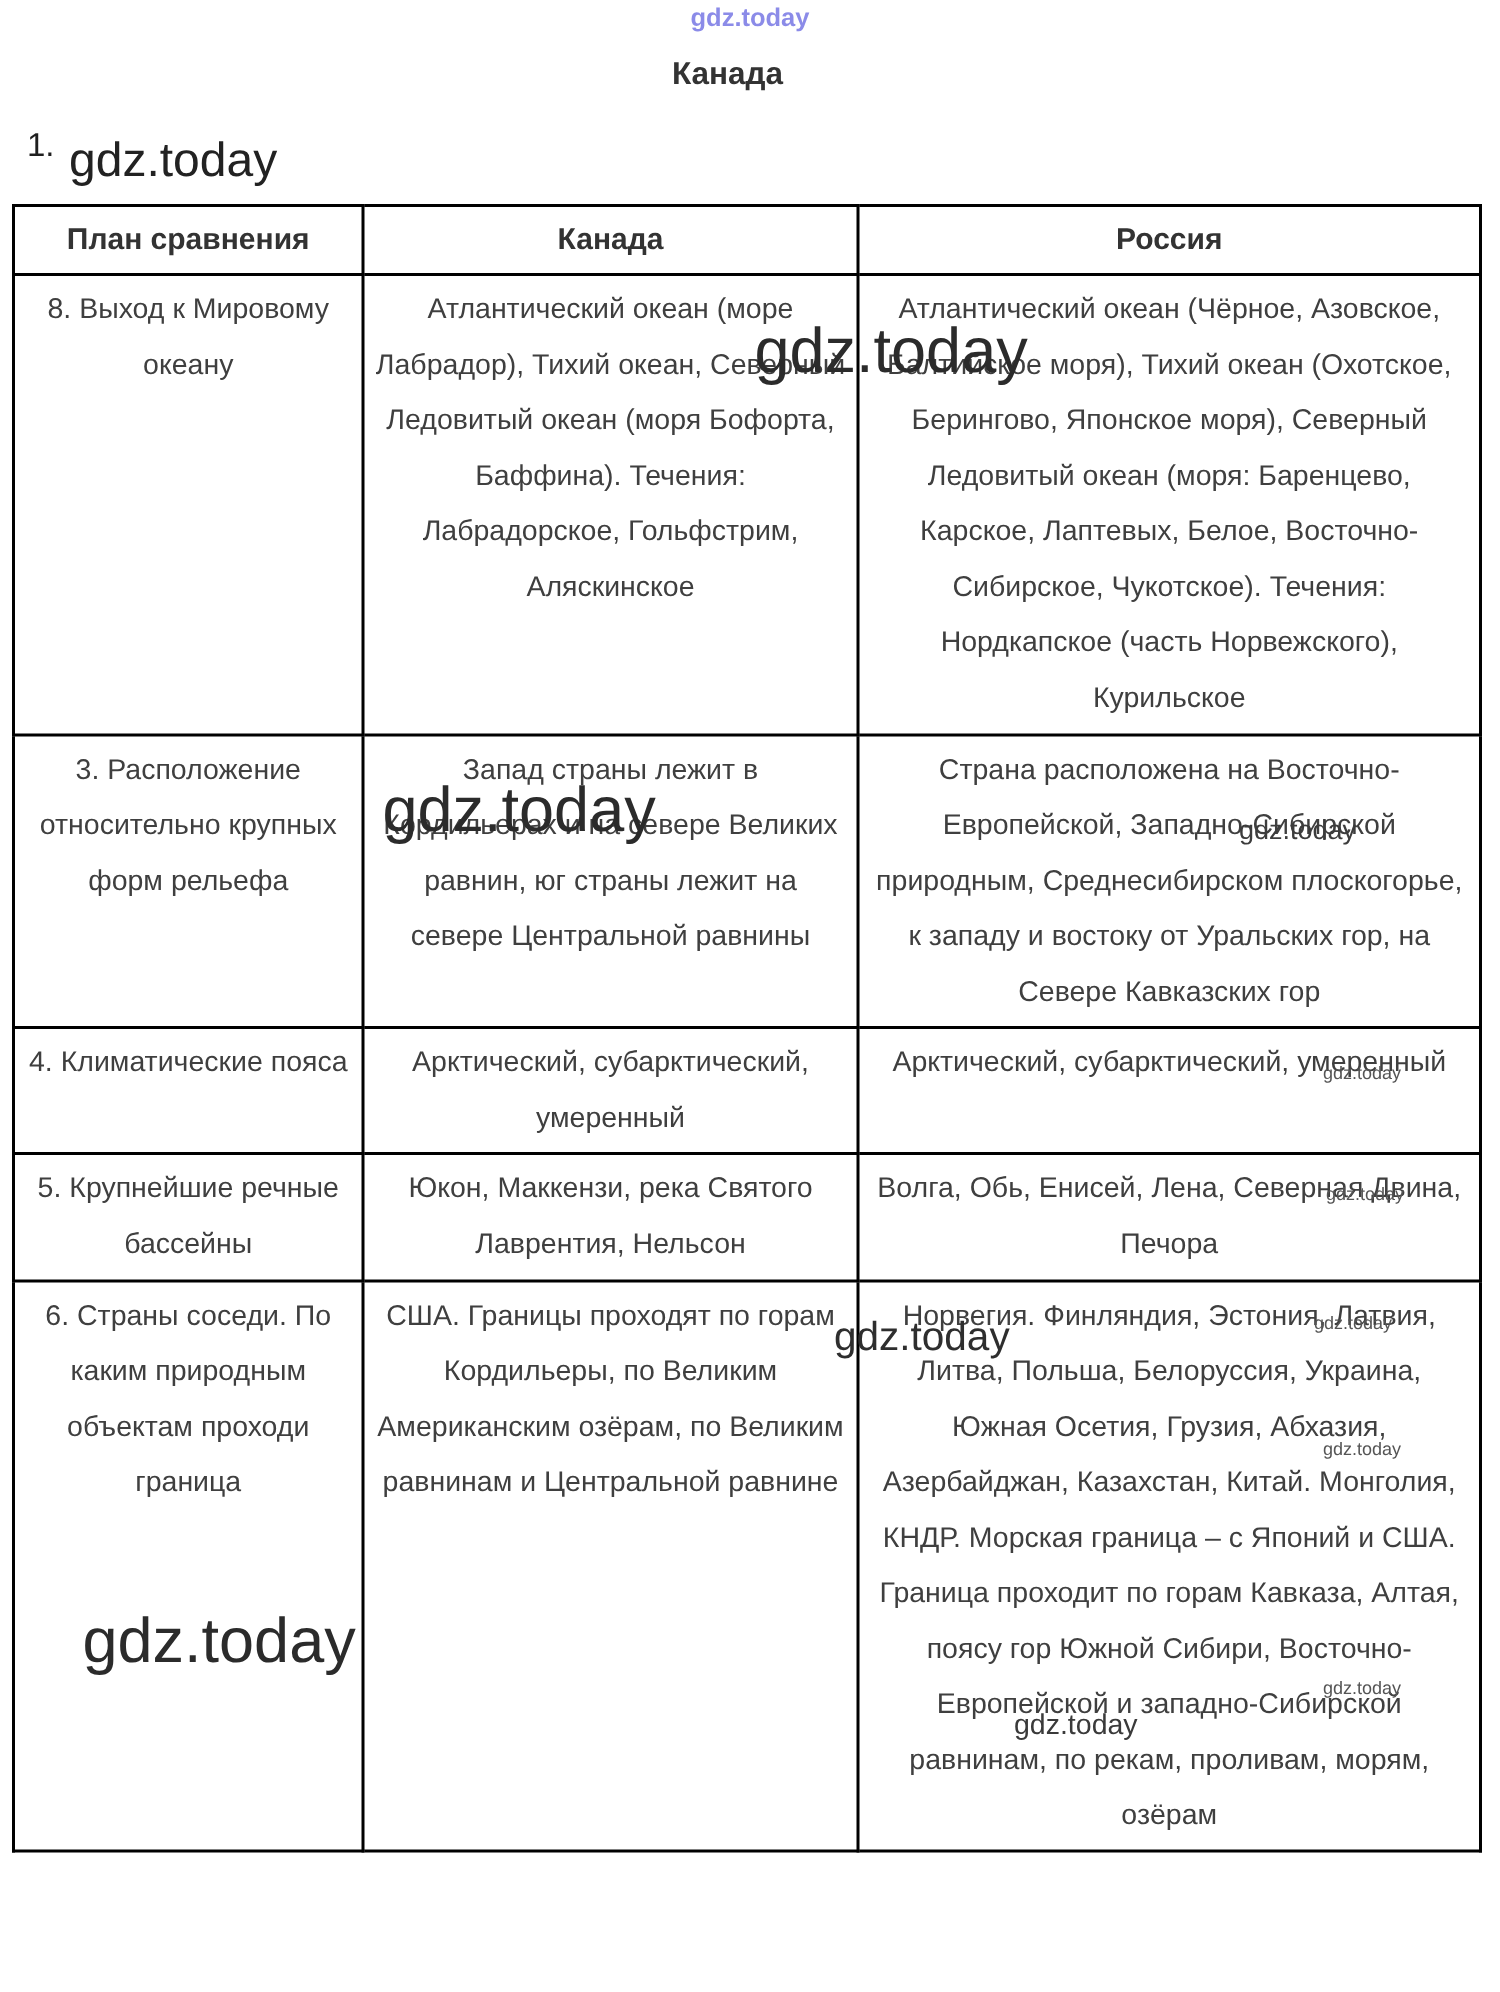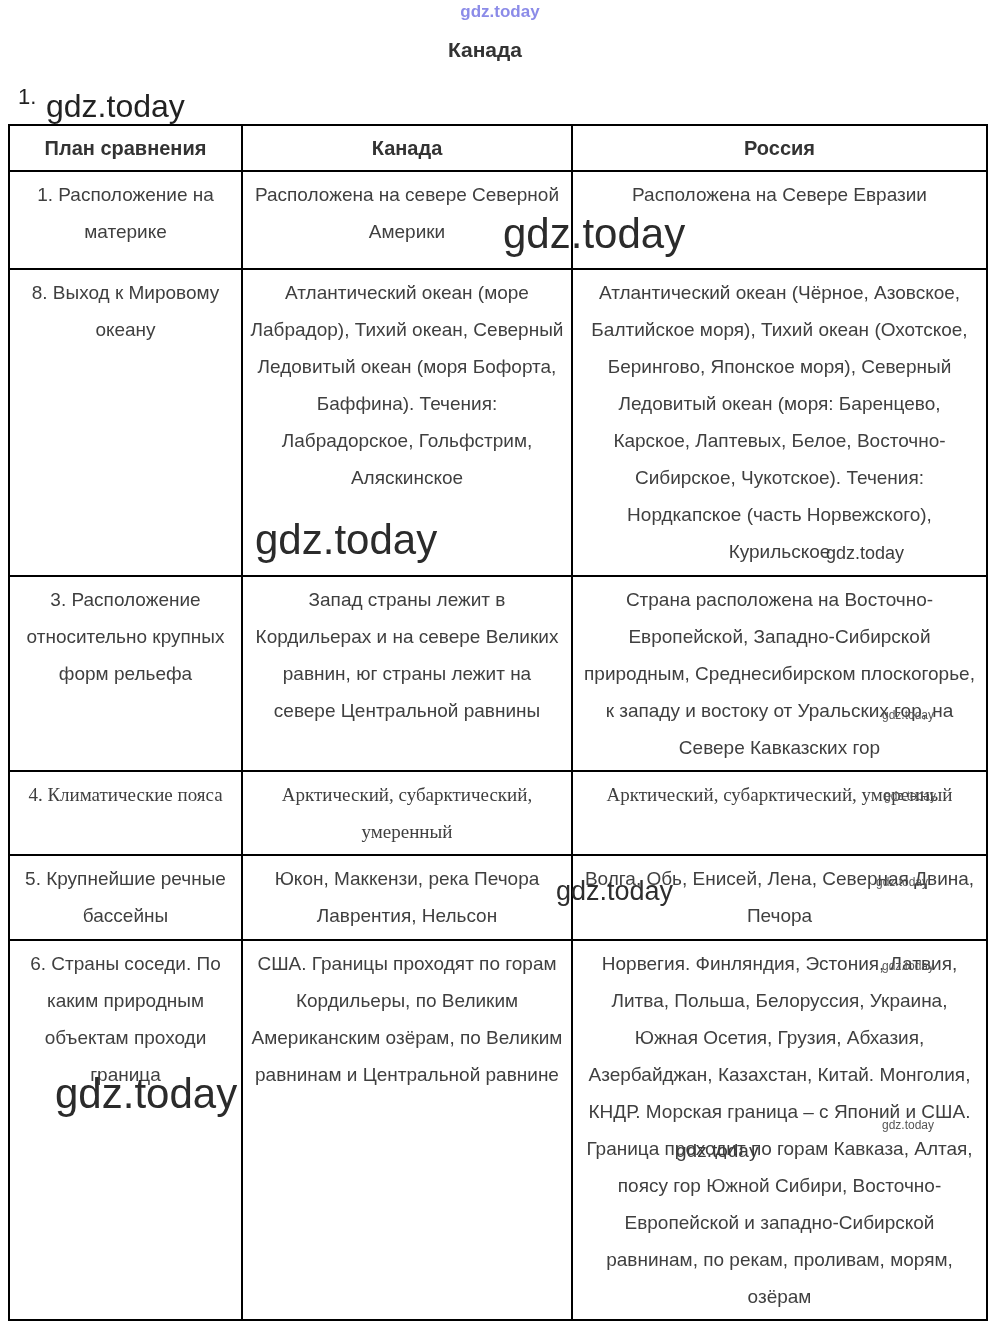--- a/index.html
+++ b/index.html
@@ -18,21 +18,21 @@
   .title {
     position: absolute; top: 38px; left: 0; width: 970px;
     text-align: center;
     font-size: 21px; font-weight: 700; color: #333333;
   }
   .item-num {
     position: absolute; left: 18px; top: 84px;
     font-size: 22px; color: #1f1f1f;
   }
   .cmp-table {
-    position: absolute; left: 8px; top: 124px;
+    position: absolute; left: 8px; top: 136px;
     width: 978px;
     border-collapse: collapse;
     table-layout: fixed;
   }
   .cmp-table th, .cmp-table td { border: 2px solid #000000; }
   .cmp-table th {
     font-size: 20px; font-weight: 700; color: #333333;
     height: 40px; text-align: center; vertical-align: middle;
     padding: 2px 6px;
   }
@@ -41,21 +41,21 @@
     text-align: center; vertical-align: top;
     padding: 4px 7px;
     overflow: hidden;
   }
   .col-plan   { width: 233px; }
   .col-canada { width: 330px; }
   .col-russia { width: 415px; }
   tr.r1 { height: 98px;  }
   tr.r2 { height: 307px; }
   tr.r3 { height: 193px; padding-left: 36px; }
-  tr.r4 { height: 70px; font-family: Liberation Serif, serif;  }
+  tr.r4 { height: 70px;  }
   tr.r5 { height: 85px;  }
   tr.r6 { height: 380px; }
 
   .wm { position: absolute; white-space: nowrap; color: #2c2c2c; pointer-events: none; }
   .wm-top  { top: 2px; left: 50%; transform: translateX(-50%); font-size: 17px; font-weight: 700; color: #8b8be8; }
   .wm-item { left: 46px;  top: 88px;   font-size: 32px; color: #222222; }
   .wm-r1   { left: 503px; top: 210px;  font-size: 42px; color: #2b2b2b; }
   .wm-r2   { left: 255px; top: 516px;  font-size: 42px; color: #2b2b2b; }
   .wm-s1   { left: 826px; top: 543px;  font-size: 18px; color: #3c3c3c; }
   .wm-t1   { left: 882px; top: 708px;  font-size: 12px; color: #555555; }
@@ -86,43 +86,38 @@
       <col class="col-russia">
     </colgroup>
     <thead>
       <tr>
         <th>План сравнения</th>
         <th>Канада</th>
         <th>Россия</th>
       </tr>
     </thead>
     <tbody>
-      <tr class="r1">
-        <td>1. Расположение на материке</td>
-        <td>Расположена на севере Северной Америки</td>
-        <td>Расположена на Севере Евразии</td>
-      </tr>
       <tr class="r2">
         <td>8. Выход к Мировому океану</td>
         <td>Атлантический океан (море Лабрадор), Тихий океан, Северный Ледовитый океан (моря Бофорта, Баффина). Течения: Лабрадорское, Гольфстрим, Аляскинское</td>
         <td>Атлантический океан (Чёрное, Азовское, Балтийское моря), Тихий океан (Охотское, Берингово, Японское моря), Северный Ледовитый океан (моря: Баренцево, Карское, Лаптевых, Белое, Восточно-Сибирское, Чукотское). Течения: Нордкапское (часть Норвежского), Курильское</td>
       </tr>
       <tr class="r3">
         <td>3. Расположение относительно крупных форм рельефа</td>
         <td>Запад страны лежит в Кордильерах и на севере Великих равнин, юг страны лежит на севере Центральной равнины</td>
         <td>Страна расположена на Восточно-Европейской, Западно-Сибирской природным, Среднесибирском плоскогорье, к западу и востоку от Уральских гор, на Севере Кавказских гор</td>
       </tr>
       <tr class="r4">
         <td>4. Климатические пояса</td>
         <td>Арктический, субарктический, умеренный</td>
         <td>Арктический, субарктический, умеренный</td>
       </tr>
       <tr class="r5">
         <td>5. Крупнейшие речные бассейны</td>
-        <td>Юкон, Маккензи, река Печора Лаврентия, Нельсон</td>
+        <td>Юкон, Маккензи, река Святого Лаврентия, Нельсон</td>
         <td>Волга, Обь, Енисей, Лена, Северная Двина, Печора</td>
       </tr>
       <tr class="r6">
         <td>6. Страны соседи. По каким природным объектам проходи граница</td>
         <td>США. Границы проходят по горам Кордильеры, по Великим Американским озёрам, по Великим равнинам и Центральной равнине</td>
         <td>Норвегия. Финляндия, Эстония, Латвия, Литва, Польша, Белоруссия, Украина, Южная Осетия, Грузия, Абхазия, Азербайджан, Казахстан, Китай. Монголия, КНДР. Морская граница – с Японий и США. Граница проходит по горам Кавказа, Алтая, поясу гор Южной Сибири, Восточно-Европейской и западно-Сибирской равнинам, по рекам, проливам, морям, озёрам</td>
       </tr>
     </tbody>
   </table>
 

